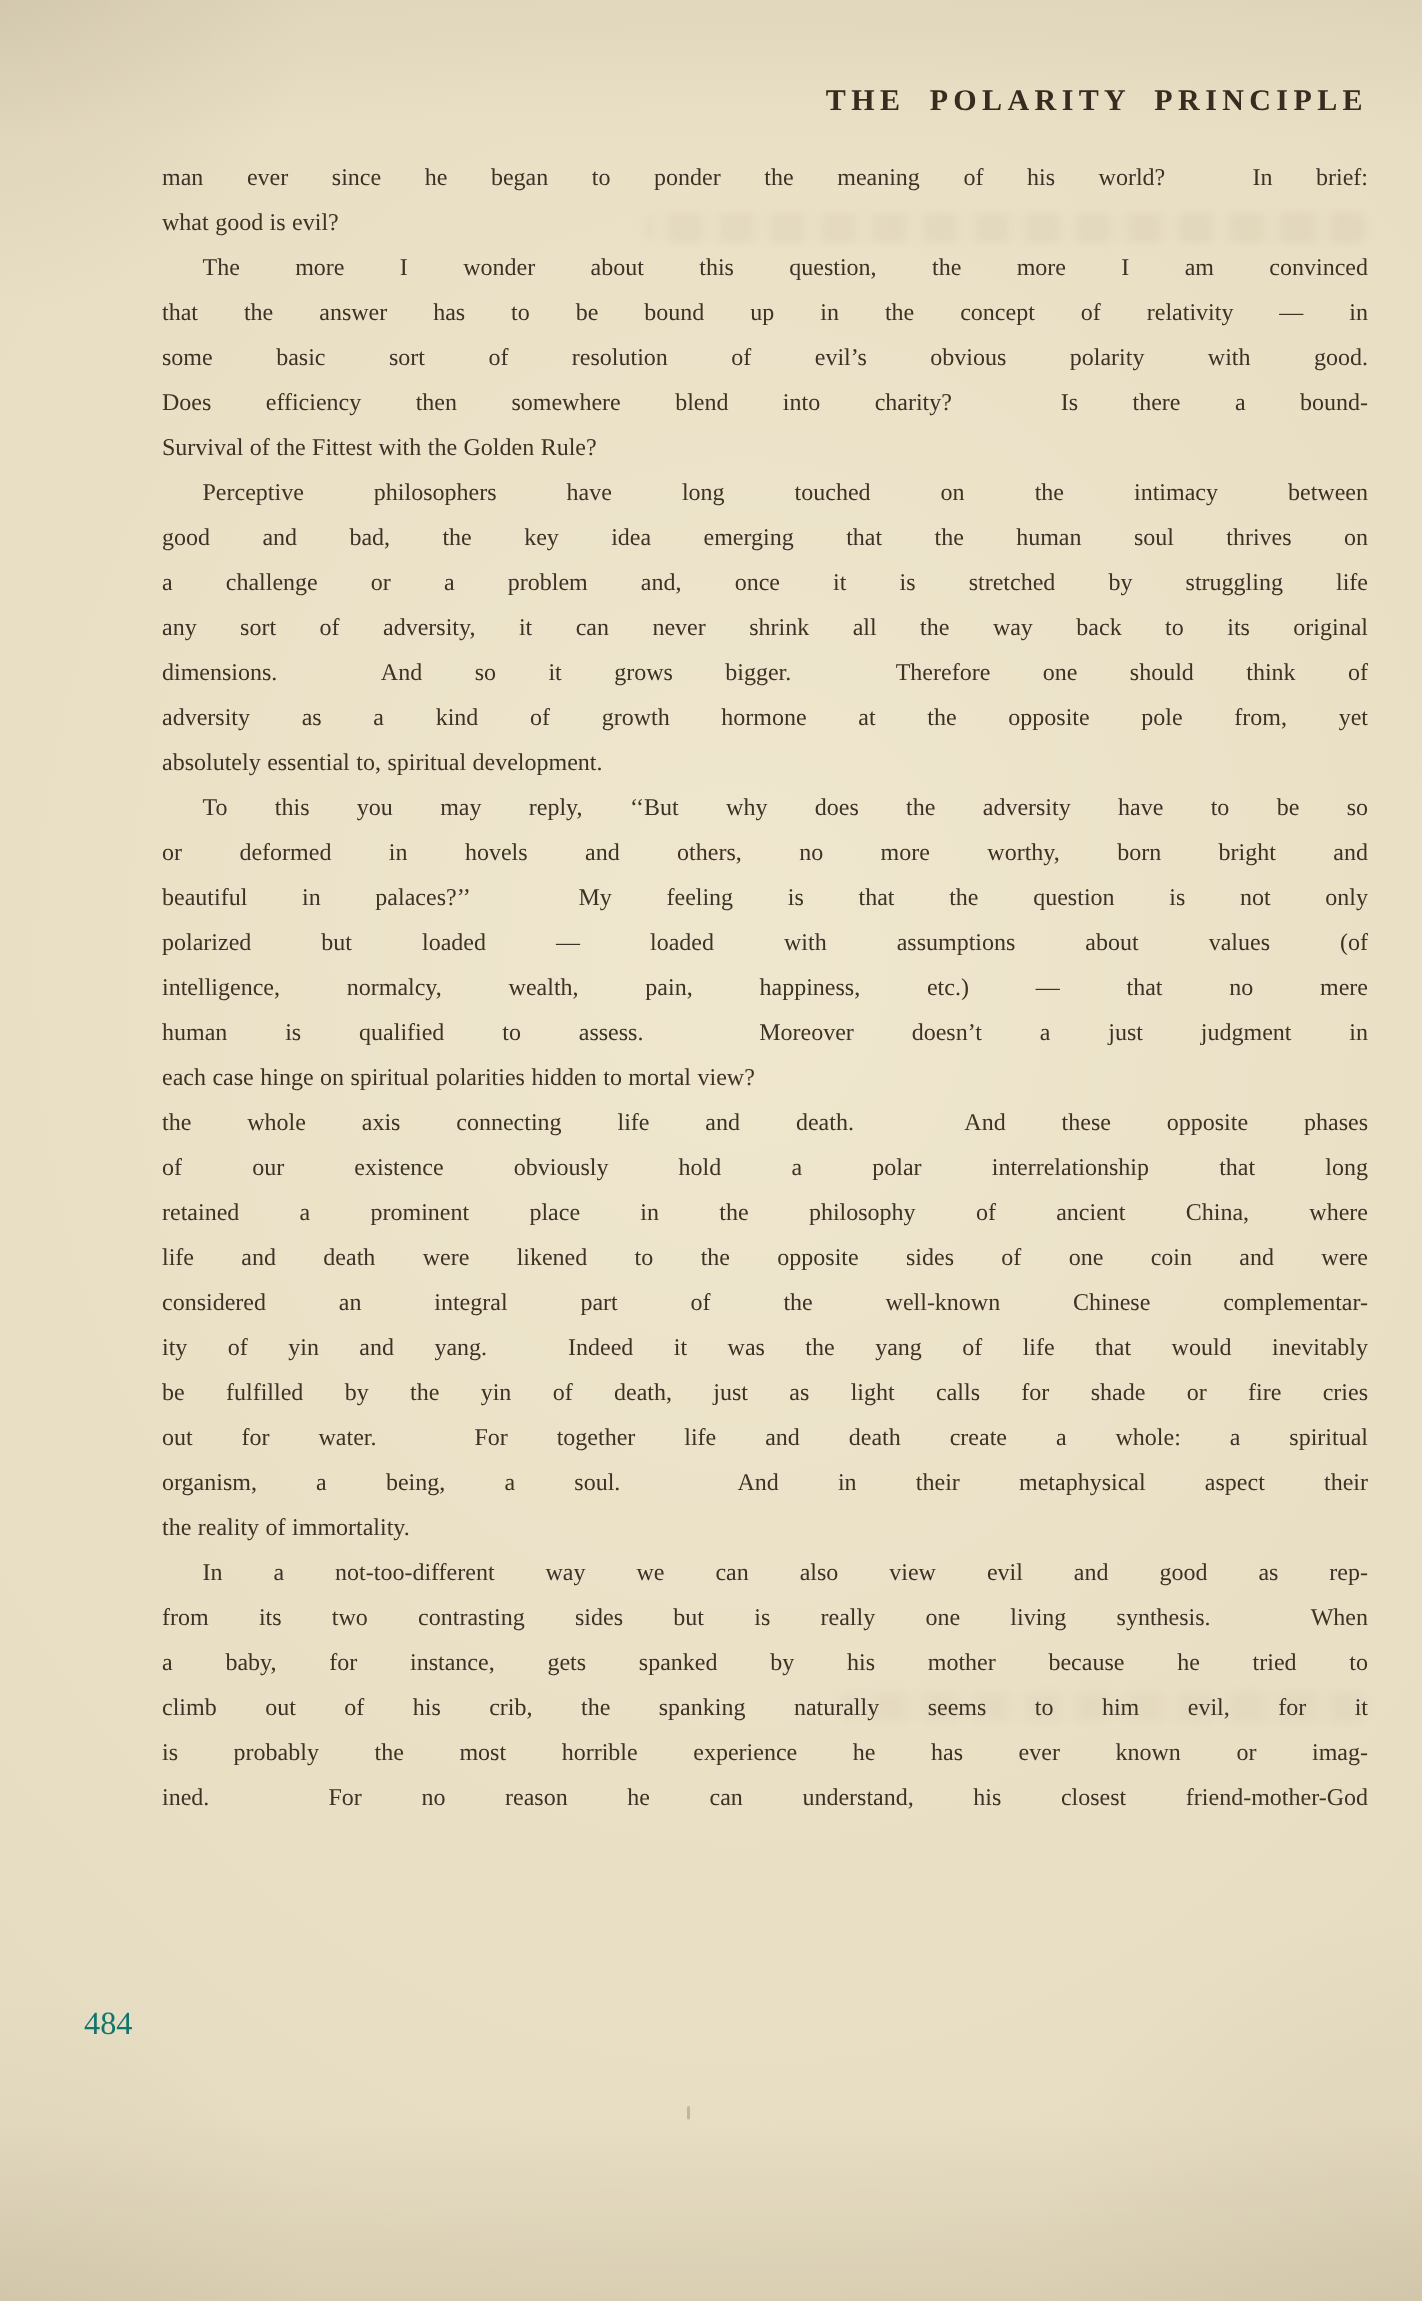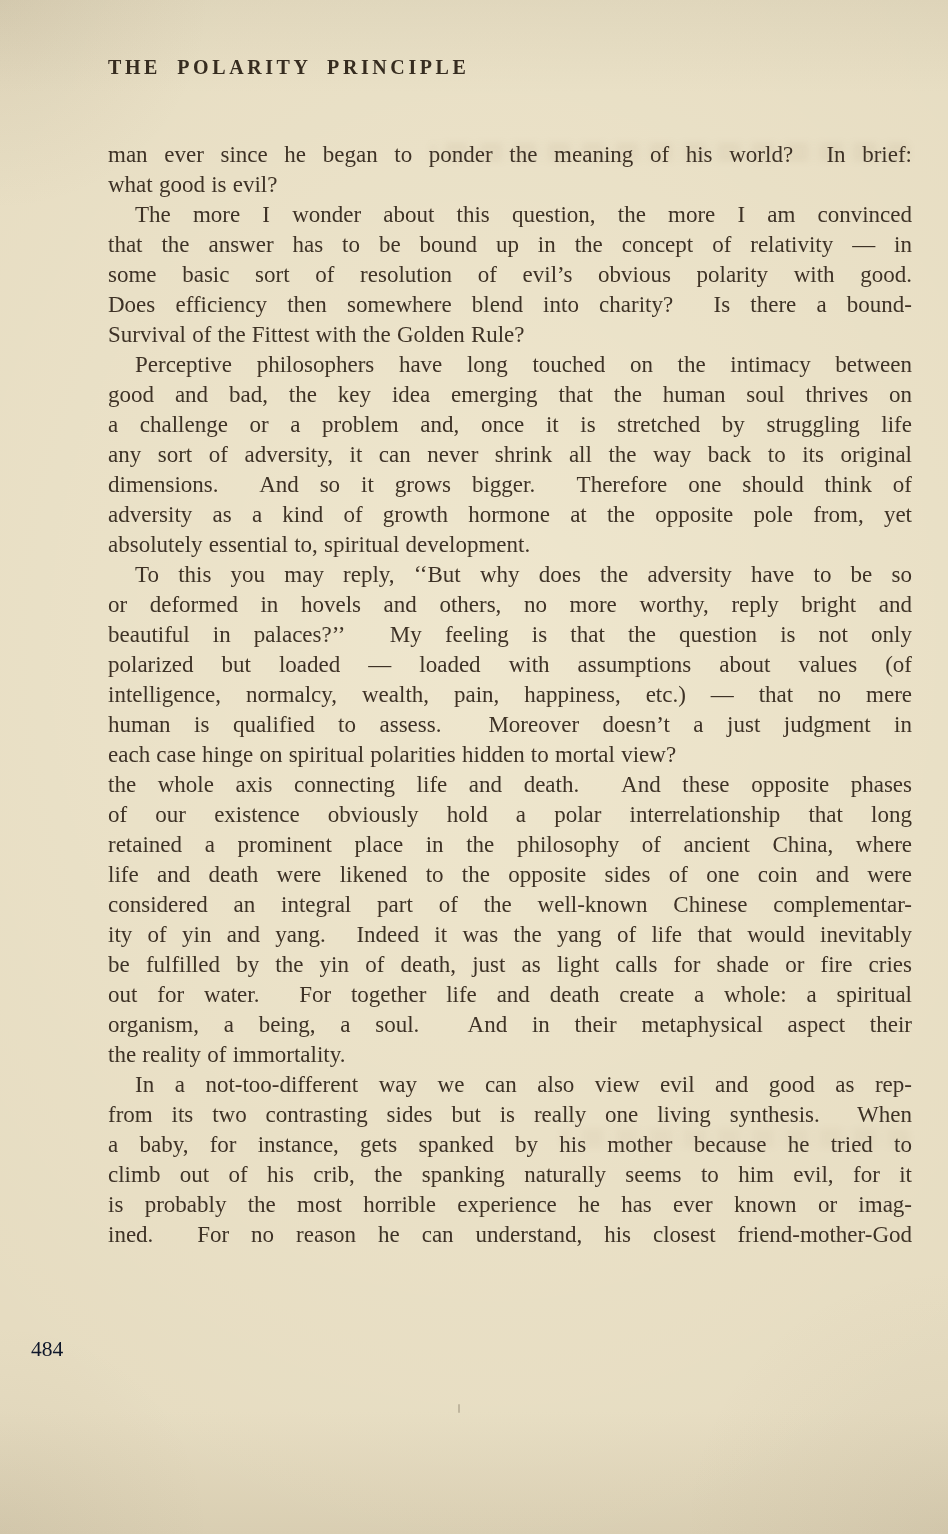--- a/index.html
+++ b/index.html
@@ -25,56 +25,55 @@
     background:
       radial-gradient(circle 300px at 0% 0%, rgba(120,105,80,0.10), transparent 70%),
       radial-gradient(circle 380px at 100% 100%, rgba(120,105,80,0.08), transparent 70%),
       radial-gradient(circle 300px at 0% 100%, rgba(120,105,80,0.08), transparent 70%);
   }
   .running-header {
     position: absolute;
     top: 56px;
     left: 108px;
     width: 804px;
-    text-align: left;
+    text-align: right;
     font-size: 20px;
     font-weight: 700;
     letter-spacing: 0.18em;
     word-spacing: 0.38em;
     color: #362c20;
   }
   .page-text {
     position: absolute;
     top: 104px;
     left: 108px;
     width: 804px;
-    font-size: 23px;
+    font-size: 16px;
     line-height: 30px;
     color: #3e3226;
-    margin-top: 36px;
   }
   .paragraph { margin: 0; }
   .line {
     white-space: pre-wrap;
     word-spacing: 0.02em;
   }
   .line.justified {
     text-align: justify;
     text-align-last: justify;
   }
   .line.indent {
     text-indent: 27px;
   }
   .page-number {
     position: absolute;
     top: 1334px;
-    left: 31px;
+    left: 56px;
     font-size: 21.5px;
     line-height: 30px;
-    color: #0f172a;
+    color: #0f766e;
   }
   
   .ghost {
     position: absolute;
     pointer-events: none;
     filter: blur(3px);
     opacity: 0.55;
     background: repeating-linear-gradient(
       90deg,
       rgba(150,128,96,0.14) 0px, rgba(150,128,96,0.14) 22px,
@@ -121,21 +120,21 @@
       <div class="line justified indent">Perceptive philosophers have long touched on the intimacy between</div>
       <div class="line justified">good and bad, the key idea emerging that the human soul thrives on</div>
       <div class="line justified">a challenge or a problem and, once it is stretched by struggling life</div>
       <div class="line justified">any sort of adversity, it can never shrink all the way back to its original</div>
       <div class="line justified">dimensions.  And so it grows bigger.  Therefore one should think of</div>
       <div class="line justified">adversity as a kind of growth hormone at the opposite pole from, yet</div>
       <div class="line">absolutely essential to, spiritual development.</div>
     </div>
     <div class="paragraph">
       <div class="line justified indent">To this you may reply, ‘‘But why does the adversity have to be so</div>
-      <div class="line justified">or deformed in hovels and others, no more worthy, reply bright and</div>
+      <div class="line justified">or deformed in hovels and others, no more worthy, born bright and</div>
       <div class="line justified">beautiful in palaces?’’  My feeling is that the question is not only</div>
       <div class="line justified">polarized but loaded — loaded with assumptions about values (of</div>
       <div class="line justified">intelligence, normalcy, wealth, pain, happiness, etc.) — that no mere</div>
       <div class="line justified">human is qualified to assess.  Moreover doesn’t a just judgment in</div>
       <div class="line">each case hinge on spiritual polarities hidden to mortal view?</div>
     </div>
     <div class="paragraph">
       <div class="line justified">the whole axis connecting life and death.  And these opposite phases</div>
       <div class="line justified">of our existence obviously hold a polar interrelationship that long</div>
       <div class="line justified">retained a prominent place in the philosophy of ancient China, where</div>

